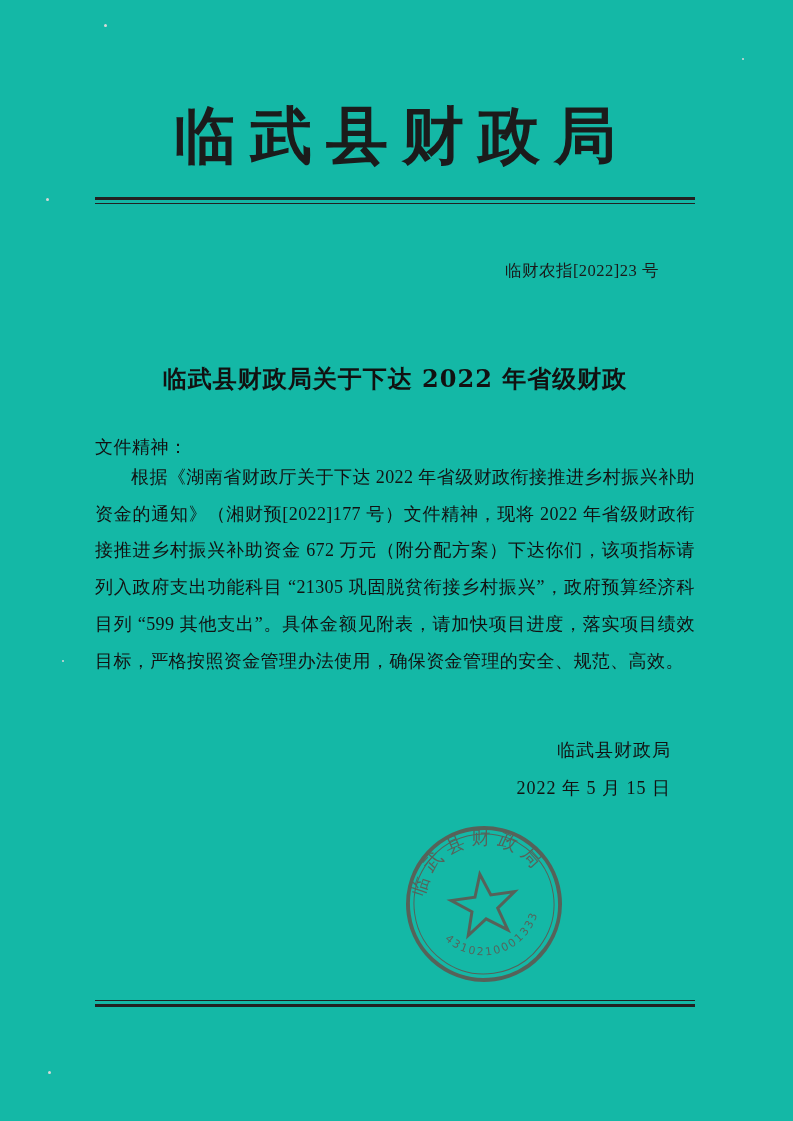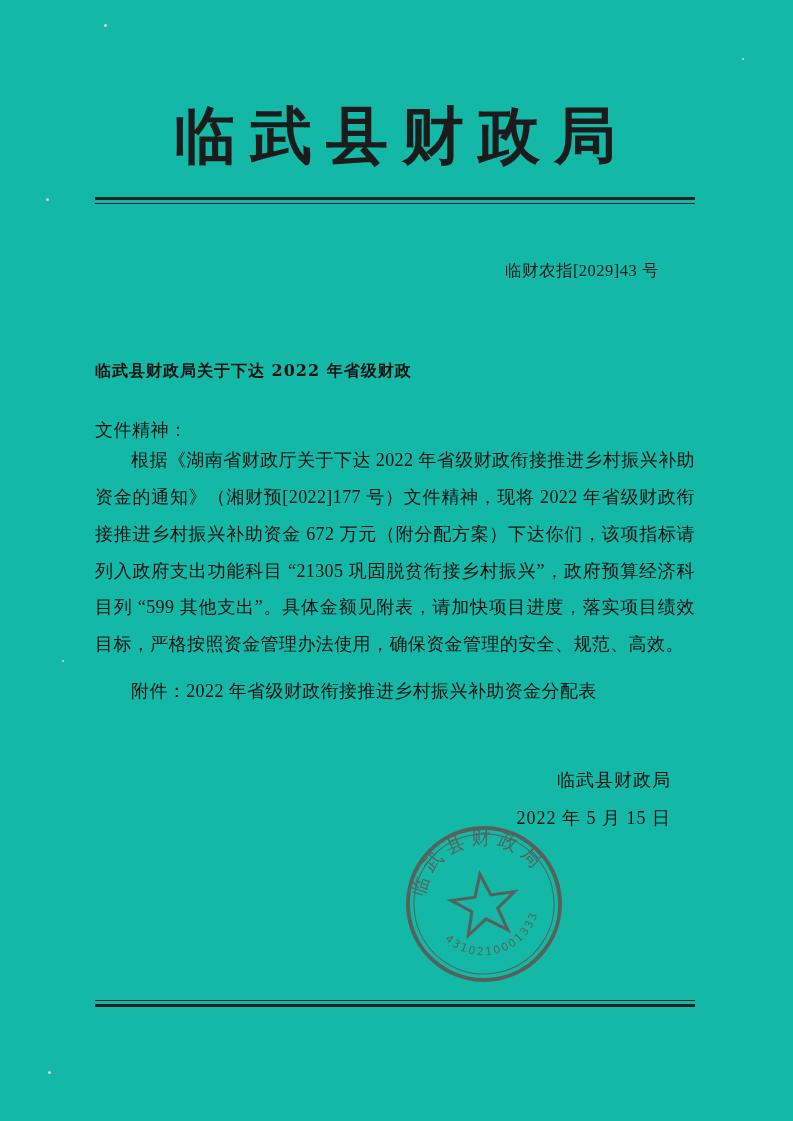--- a/index.html
+++ b/index.html
@@ -70,24 +70,24 @@
     text-align: right;
     font-size: 16.5px;
     letter-spacing: 0.5px;
     padding-right: 36px;
     color: #1a1a1a;
   }
 
   
   .headline {
     margin-top: 72px;
-    text-align: left;
+    text-align: center;
     font-family: "DejaVu Serif", "Liberation Serif", serif;
     font-weight: bold;
-    font-size: 16px;
+    font-size: 24px;
     line-height: 2.1;
     letter-spacing: 1px;
     color: #111;
   }
   .headline .ln { display: block; }
 
   
   .salutation {
     margin-top: 30px;
     font-size: 18px;
@@ -160,31 +160,30 @@
   <span class="speckle sp4"></span>
   <span class="speckle sp5"></span>
 
   <div class="doc-body">
 
     <div class="masthead">
       <div class="masthead-title">临武县财政局</div>
     </div>
     <div class="rule-top"></div>
 
-    <div class="docnum">临财农指[2029]43 号</div>
+    <div class="docnum">临财农指[2022]23 号</div>
 
     <div class="headline">
       <span class="ln">临武县财政局关于下达 2022 年省级财政</span>
     </div>
 
     <div class="salutation">文件精神：</div>
 
     <div class="para">根据《湖南省财政厅关于下达 2022 年省级财政衔接推进乡村振兴补助资金的通知》（湘财预[2022]177 号）文件精神，现将 2022 年省级财政衔接推进乡村振兴补助资金 672 万元（附分配方案）下达你们，该项指标请列入政府支出功能科目 “21305 巩固脱贫衔接乡村振兴”，政府预算经济科目列 “599 其他支出”。具体金额见附表，请加快项目进度，落实项目绩效目标，严格按照资金管理办法使用，确保资金管理的安全、规范、高效。</div>
 
-    <div class="attach">附件：2022 年省级财政衔接推进乡村振兴补助资金分配表</div>
 
     <div class="signature">
       <div>临武县财政局</div>
       <div>2022 年 5 月 15 日</div>
     </div>
 
   </div>
 
   <div class="seal">
     <svg width="168" height="168" viewBox="0 0 168 168" aria-hidden="true">

